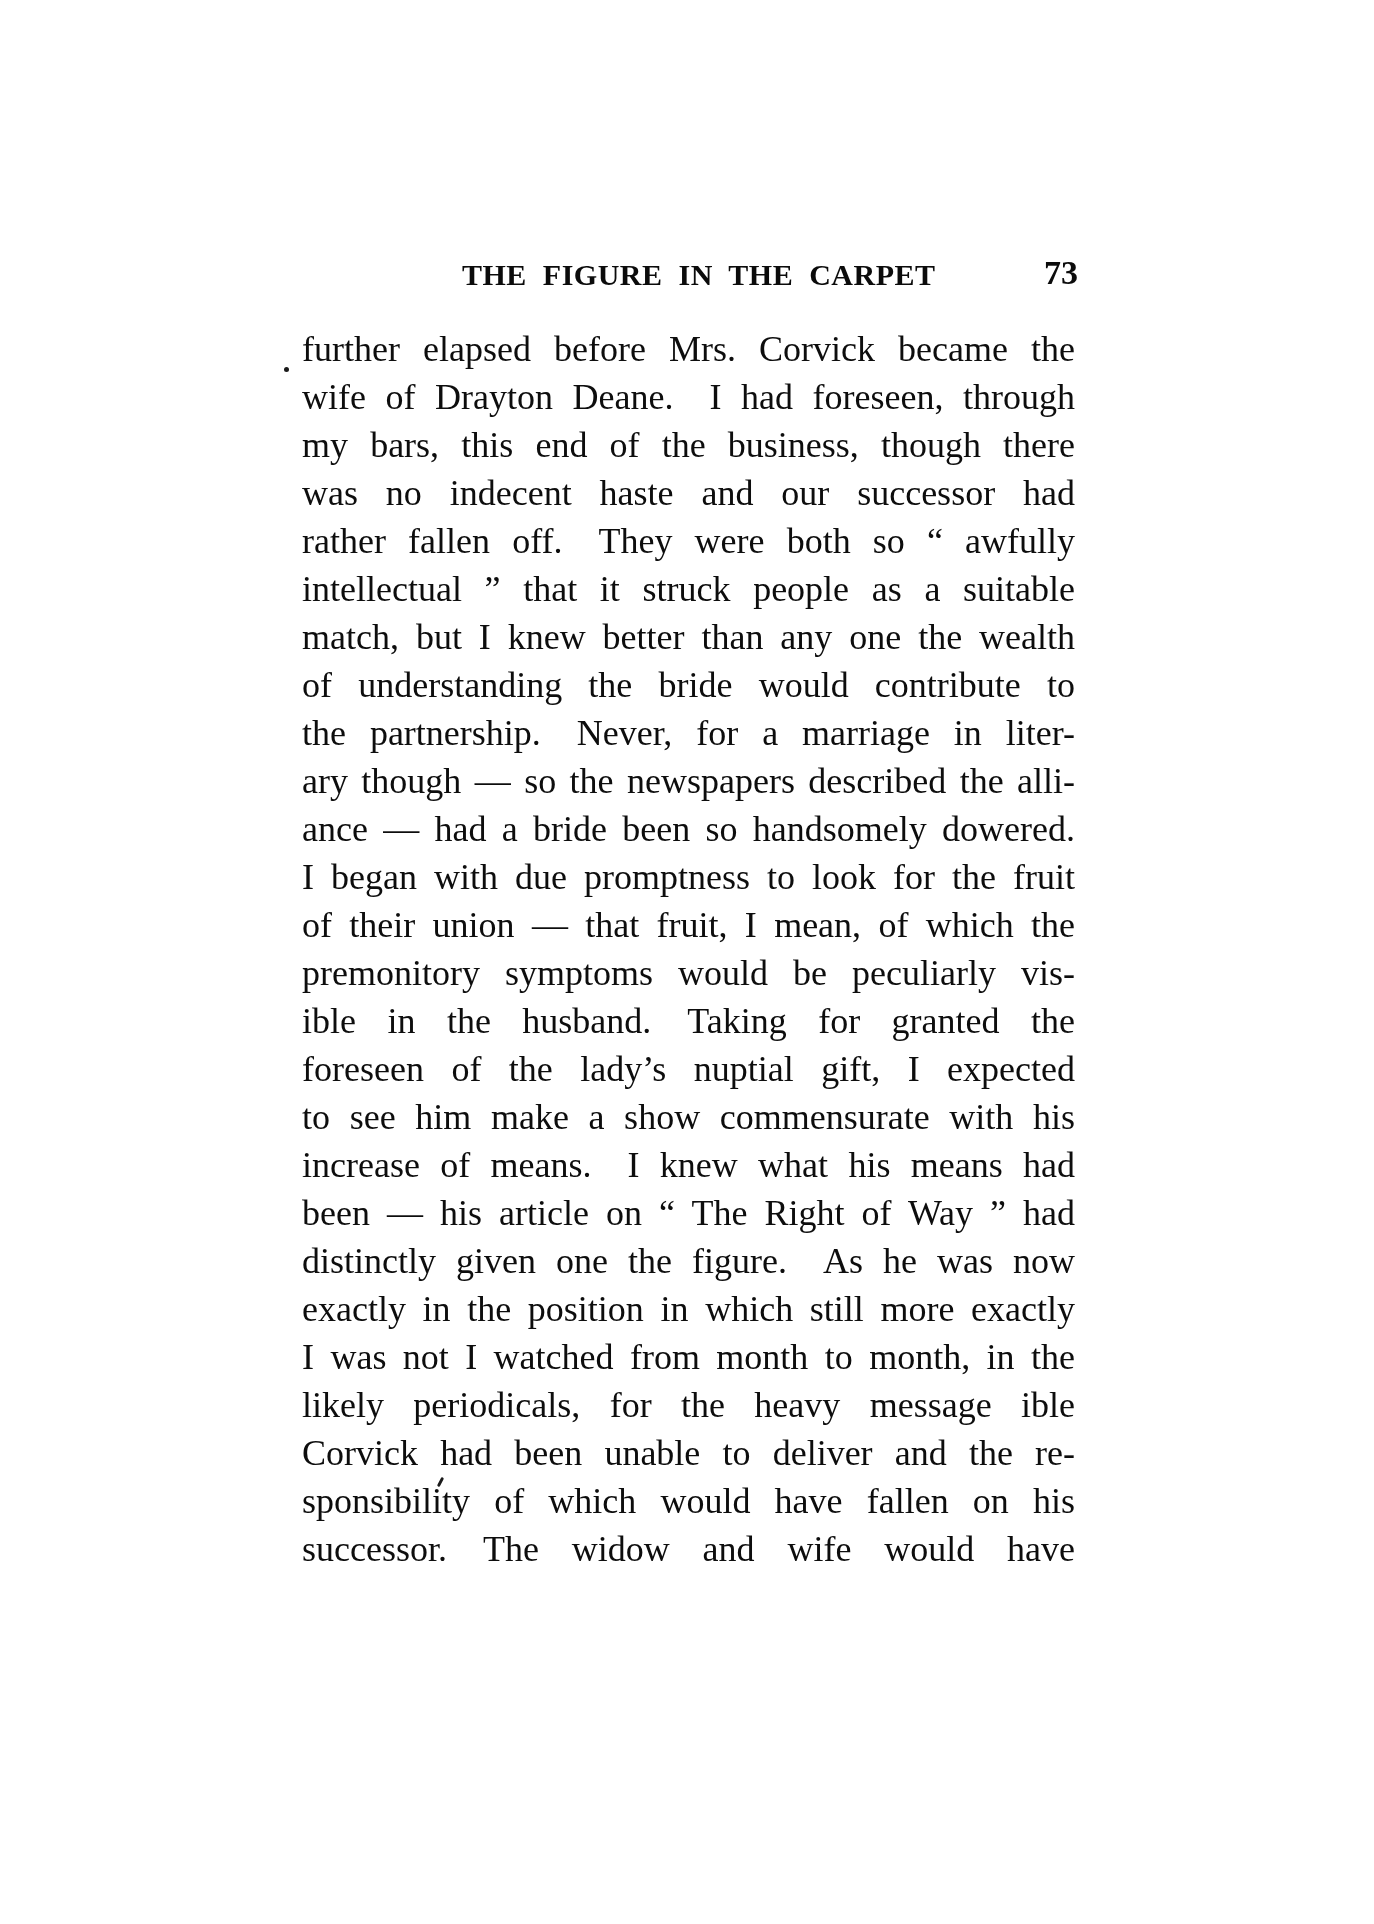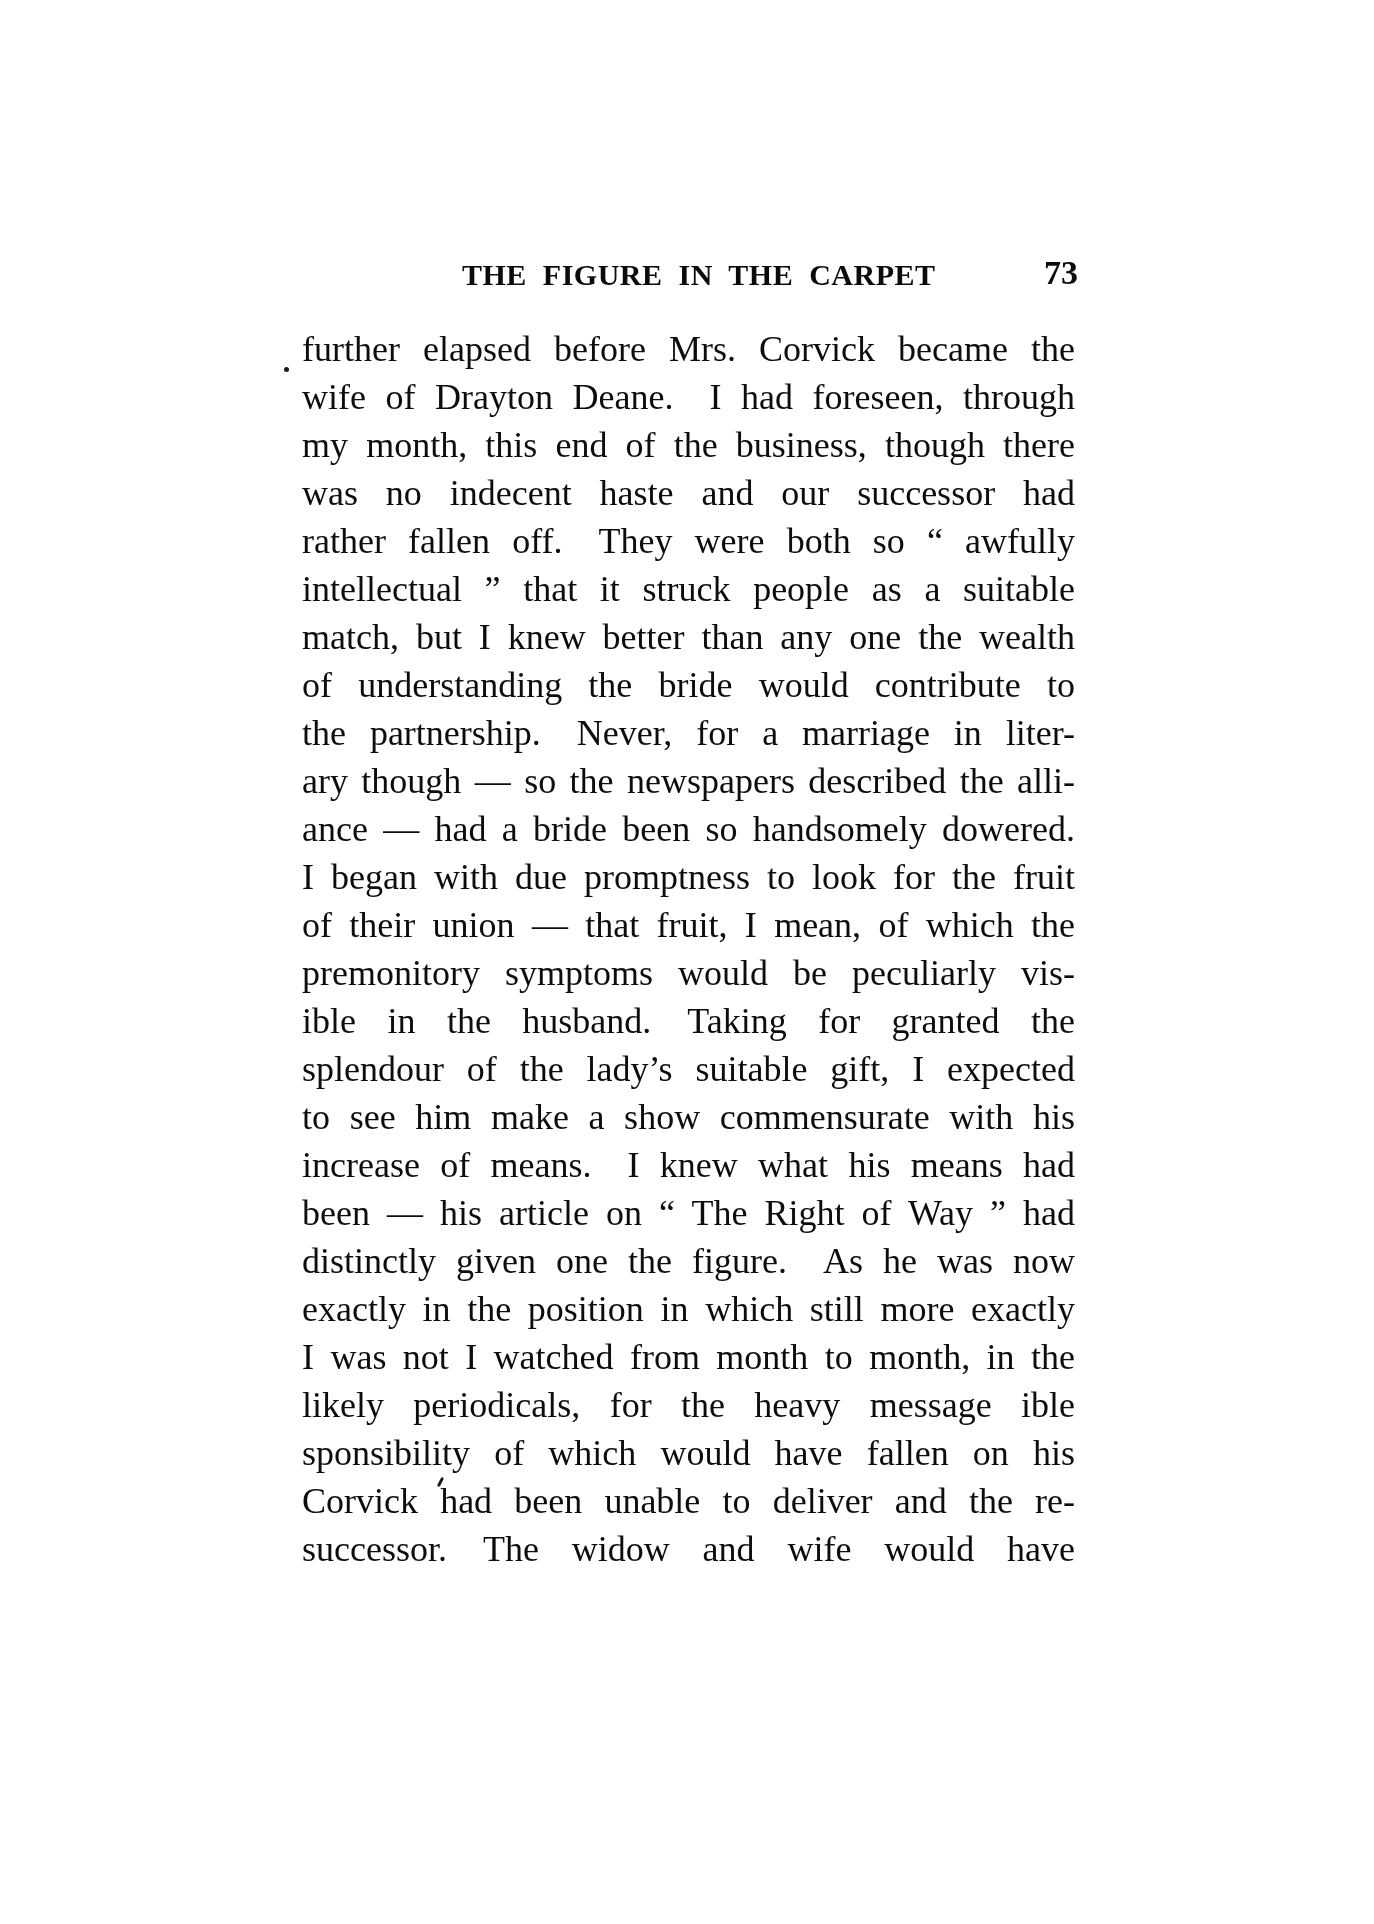--- a/index.html
+++ b/index.html
@@ -84,42 +84,42 @@
 <div class="page">
 
   <div>
     <div class="running-head">THE FIGURE IN THE CARPET</div>
     <div class="page-number">73</div>
   </div>
 
   <div class="page-text">
       <div class="line">further elapsed before Mrs. Corvick became the</div>
       <div class="line">wife of Drayton Deane. I had foreseen, through</div>
-      <div class="line">my month, this end of the business, though there</div>
+      <div class="line">my bars, this end of the business, though there</div>
       <div class="line">was no indecent haste and our successor had</div>
       <div class="line">rather fallen off. They were both so “ awfully</div>
       <div class="line">intellectual ” that it struck people as a suitable</div>
       <div class="line">match, but I knew better than any one the wealth</div>
       <div class="line">of understanding the bride would contribute to</div>
       <div class="line">the partnership. Never, for a marriage in liter-</div>
       <div class="line">ary though — so the newspapers described the alli-</div>
       <div class="line">ance — had a bride been so handsomely dowered.</div>
       <div class="line">I began with due promptness to look for the fruit</div>
       <div class="line">of their union — that fruit, I mean, of which the</div>
       <div class="line">premonitory symptoms would be peculiarly vis-</div>
       <div class="line">ible in the husband. Taking for granted the</div>
-      <div class="line">splendour of the lady’s suitable gift, I expected</div>
+      <div class="line">foreseen of the lady’s nuptial gift, I expected</div>
       <div class="line">to see him make a show commensurate with his</div>
       <div class="line">increase of means. I knew what his means had</div>
       <div class="line">been — his article on “ The Right of Way ” had</div>
       <div class="line">distinctly given one the figure. As he was now</div>
       <div class="line">exactly in the position in which still more exactly</div>
       <div class="line">I was not I watched from month to month, in the</div>
       <div class="line">likely periodicals, for the heavy message ible</div>
+      <div class="line">Corvick had been unable to deliver and the re-</div>
       <div class="line">sponsibility of which would have fallen on his</div>
-      <div class="line">Corvick had been unable to deliver and the re-</div>
       <div class="line">successor. The widow and wife would have</div>
     </div>
 
   <div class="speck-dot"></div>
   <div class="speck-tick"></div>
 
 </div>
 
 </body></html>

